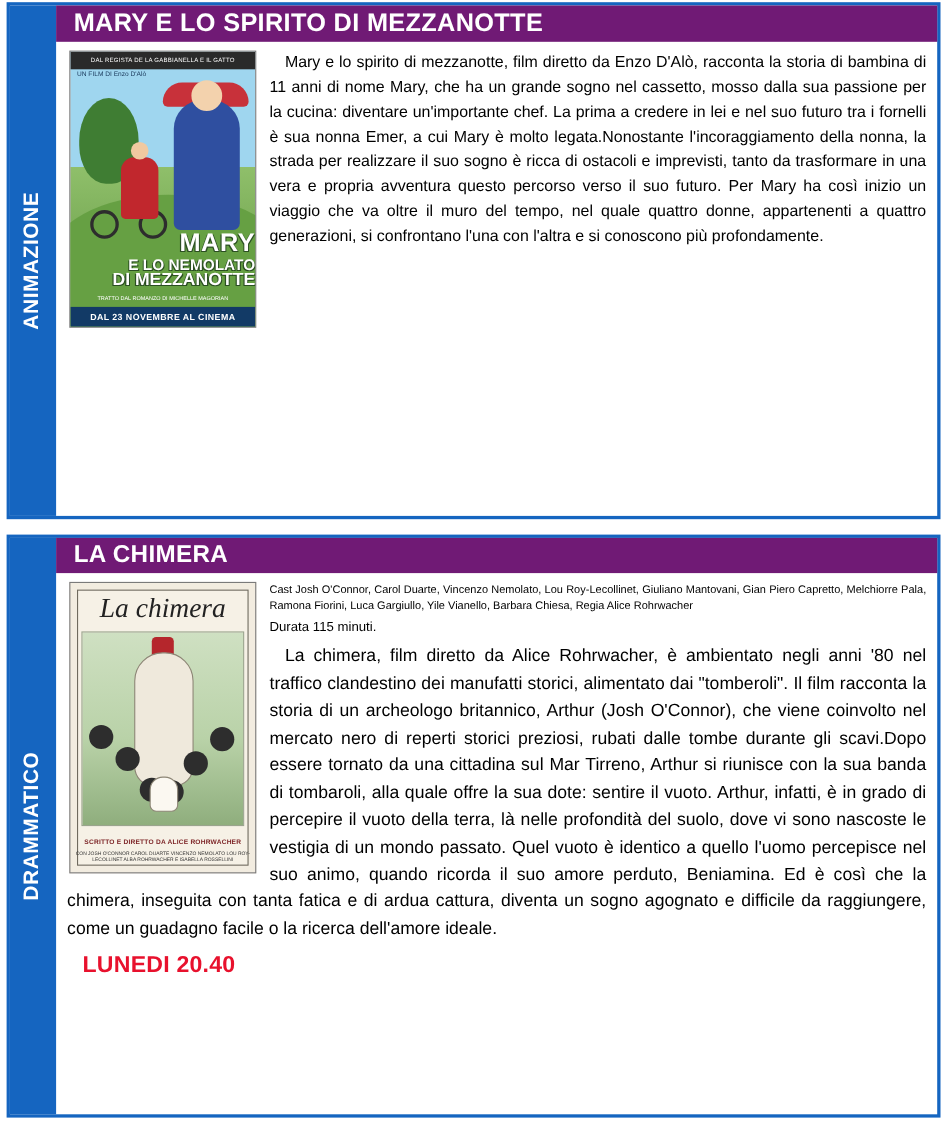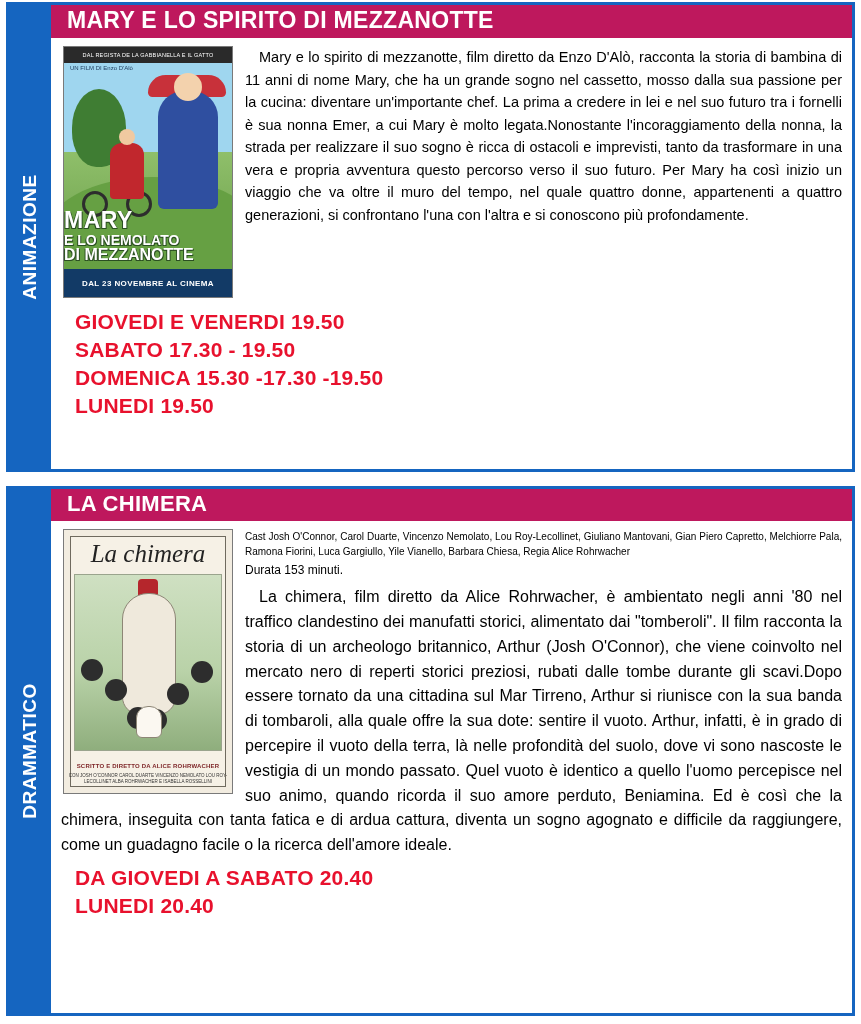--- a/index.html
+++ b/index.html
@@ -62,21 +62,21 @@
   }
 
   .card-body {
     position: relative;
     margin-left: 42px;
     height: 100%;
     box-sizing: border-box;
   }
 
   .title-bar {
-    background: #be185d;
+    background: #701a75;
     color: #ffffff;
     font-weight: bold;
     font-size: 23px;
     padding: 3px 0 5px 16px;
     letter-spacing: 0.3px;
     line-height: 1.1;
   }
   .title-bar.second-title { font-size: 22px; }
 
   .content {
@@ -137,33 +137,33 @@
   .p1-bike {
     position: absolute; left: 18px; top: 140px; width: 70px; height: 30px;
   }
   .p1-bike i {
     position: absolute; bottom: 0; width: 26px; height: 26px; border: 3px solid #2d2d2d;
     border-radius: 50%; box-sizing: border-box; background: transparent;
   }
   .p1-bike i.l { left: 0; }
   .p1-bike i.r { right: 0; }
   .p1-title {
-    position: absolute; left: 0; right: 0; bottom: 34px; text-align: left;
+    position: absolute; left: 0; right: 0; bottom: 34px; text-align: right;
     color: #ffffff; font-weight: bold; line-height: 1.02;
     text-shadow: 1px 1px 0 #2b4f22, -1px 1px 0 #2b4f22;
   }
   .p1-title .l1 { font-size: 23px; letter-spacing: .5px; }
   .p1-title .l2 { font-size: 14px; }
   .p1-title .l3 { font-size: 16px; }
   .p1-smallcredit {
     position: absolute; left: 0; right: 0; bottom: 22px; text-align: center;
     font-size: 5px; color: #ffffff;
   }
   .p1-bottomstrip {
-    position: absolute; bottom: 0; left: 0; right: 0; height: 28px;
+    position: absolute; bottom: 0; left: 0; right: 0; height: 18px;
     background: #123a66; color: #ffffff; font-size: 8px; font-weight: bold;
     display: flex; align-items: center; justify-content: center; letter-spacing: .4px;
   }
 
   .p2-frame {
     position: absolute; inset: 6px; border: 1px solid #6f6a5e; background: #f6f1e6;
   }
   .p2-title {
     position: absolute; top: 10px; left: 0; right: 0; text-align: center;
     font-family: "Liberation Serif", serif; font-size: 25px; color: #222; font-style: italic;
@@ -271,26 +271,20 @@
             <div class="l1">MARY</div>
             <div class="l2">E LO NEMOLATO</div>
             <div class="l3">DI MEZZANOTTE</div>
           </div>
           <div class="p1-smallcredit">TRATTO DAL ROMANZO DI MICHELLE MAGORIAN</div>
           <div class="p1-bottomstrip">DAL 23 NOVEMBRE AL CINEMA</div>
         </div>
 
         <p class="synopsis">Mary e lo spirito di mezzanotte, film diretto da Enzo D'Alò, racconta la storia di bambina di 11 anni di nome Mary, che ha un grande sogno nel cassetto, mosso dalla sua passione per la cucina: diventare un'importante chef. La prima a credere in lei e nel suo futuro tra i fornelli è sua nonna Emer, a cui Mary è molto legata.Nonostante l'incoraggiamento della nonna, la strada per realizzare il suo sogno è ricca di ostacoli e imprevisti, tanto da trasformare in una vera e propria avventura questo percorso verso il suo futuro. Per Mary ha così inizio un viaggio che va oltre il muro del tempo, nel quale quattro donne, appartenenti a quattro generazioni, si confrontano l'una con l'altra e si conoscono più profondamente.</p>
 
-        <div class="showtimes">
-          <div class="showtime">GIOVEDI E VENERDI  19.50</div>
-          <div class="showtime">SABATO 17.30 - 19.50</div>
-          <div class="showtime">DOMENICA  15.30 -17.30 -19.50</div>
-          <div class="showtime">LUNEDI 19.50</div>
-        </div>
 
       </div>
     </div>
   </div>
 
   <div class="film-card second">
     <div class="genre-rail"></div>
     <div class="genre-text">
       <span>DRAMMATICO</span>
     </div>
@@ -314,25 +308,24 @@
                 <i></i>
                 <i></i>
             </div>
             <div class="p2-white"></div>
           </div>
           <div class="p2-credits-top">SCRITTO E DIRETTO DA ALICE ROHRWACHER</div>
           <div class="p2-credits-bot">CON JOSH O'CONNOR  CAROL DUARTE  VINCENZO NEMOLATO  LOU ROY-LECOLLINET  ALBA ROHRWACHER E ISABELLA ROSSELLINI</div>
         </div>
 
         <p class="cast-line justified-2">Cast   Josh   O'Connor, Carol   Duarte, Vincenzo   Nemolato, Lou   Roy-Lecollinet, Giuliano  Mantovani, Gian  Piero  Capretto, Melchiorre  Pala, Ramona Fiorini, Luca Gargiullo, Yile Vianello, Barbara Chiesa, Regia Alice Rohrwacher</p>
-        <p class="cast-line" style="font-size:12px;margin-top:-4px;">Durata 153 minuti.</p>
+        <p class="cast-line" style="font-size:12px;margin-top:-4px;">Durata 115 minuti.</p>
         <p class="synopsis s2">La chimera, film diretto da Alice Rohrwacher, è ambientato negli anni '80 nel traffico clandestino dei manufatti storici, alimentato dai "tomberoli". Il film racconta la storia di un archeologo britannico, Arthur (Josh O'Connor), che viene coinvolto nel mercato nero di reperti storici preziosi, rubati dalle tombe durante gli scavi.Dopo essere tornato da una cittadina sul Mar Tirreno, Arthur si riunisce con la sua banda di tombaroli, alla quale offre la sua dote: sentire il vuoto. Arthur, infatti, è in grado di percepire il vuoto della terra, là nelle profondità del suolo, dove vi sono nascoste le vestigia di un mondo passato. Quel vuoto è identico a quello l'uomo percepisce nel suo animo, quando ricorda il suo amore perduto, Beniamina. Ed è così che la chimera, inseguita con tanta fatica e di ardua cattura, diventa un sogno agognato e difficile da raggiungere, come un guadagno facile o la ricerca dell'amore ideale.</p>
 
         <div class="showtimes">
-          <div class="showtime s2">DA GIOVEDI A SABATO   20.40</div>
           <div class="showtime s2">LUNEDI 20.40</div>
         </div>
 
       </div>
     </div>
   </div>
 
 </div>
 
 </body></html>

